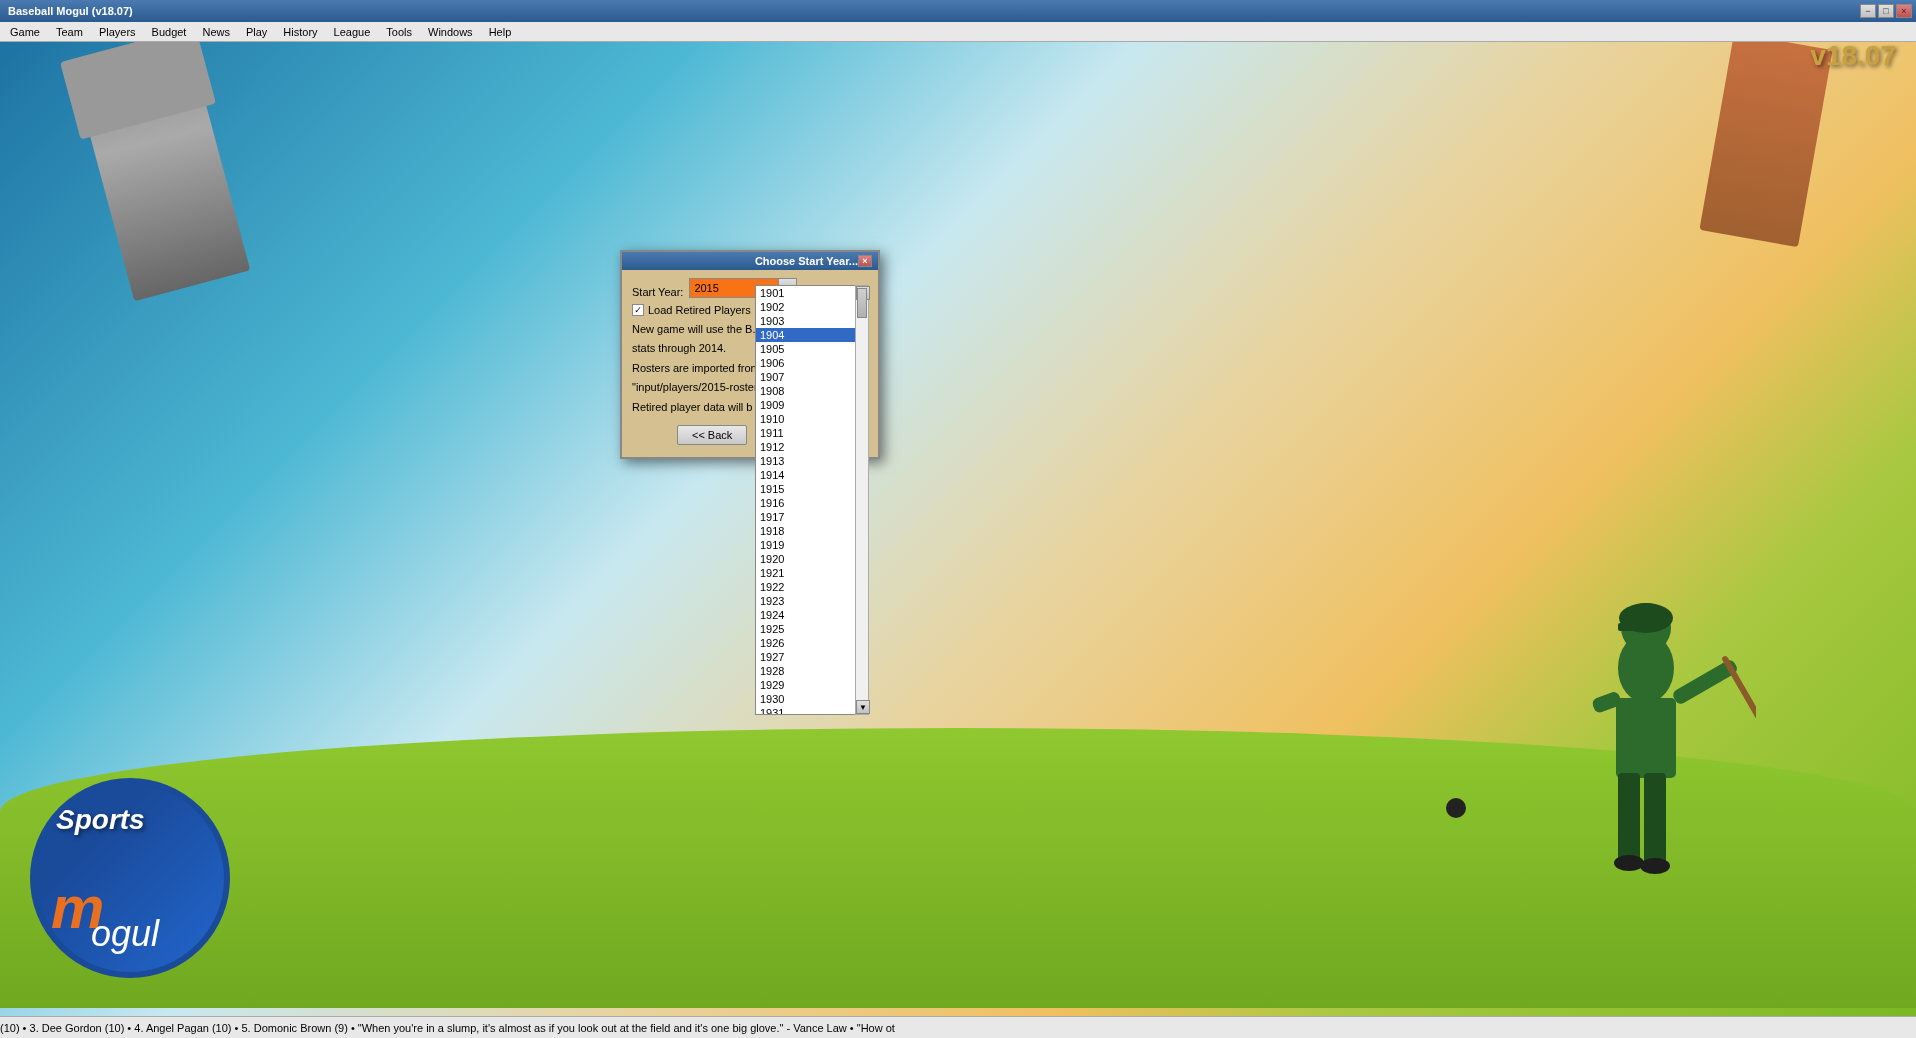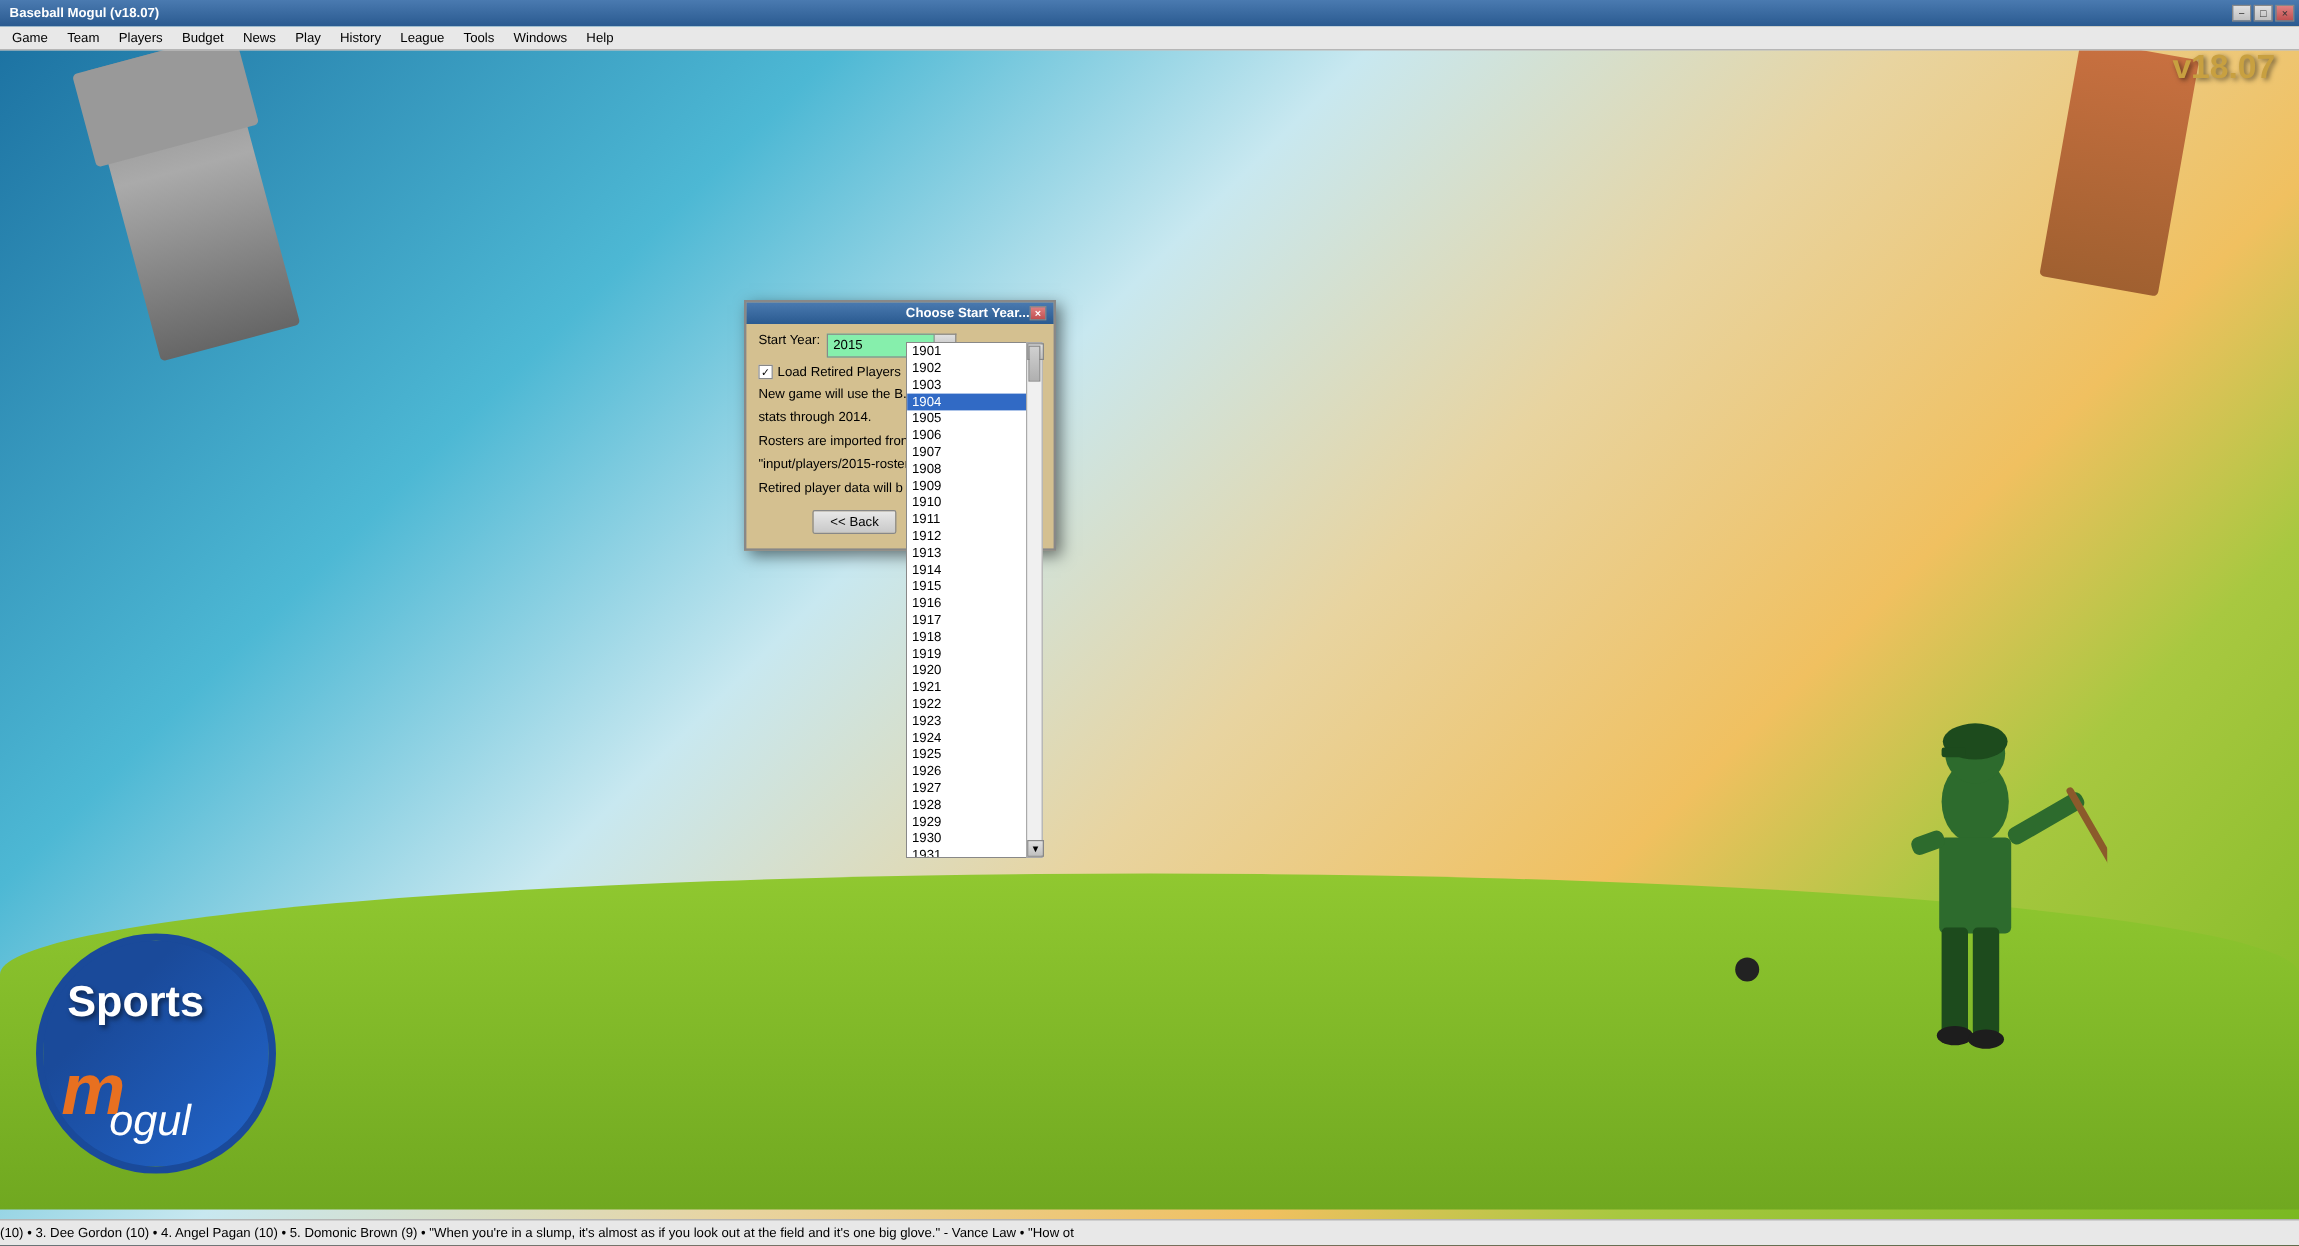--- a/index.html
+++ b/index.html
@@ -84,25 +84,26 @@
       background: linear-gradient(135deg, #1a4a9a 30%, #2266cc 100%);
       border: 6px solid #1a4a9a;
       display: flex;
       align-items: center;
       justify-content: center;
       overflow: hidden;
       position: relative;
     }
     .logo-text-sports {
       position: absolute;
-      top: 30px;
+      top: 20px;
       left: 20px;
-      font-size: 36px;
+      font-size: 28px;
       font-weight: 900;
       color: #fff;
+      font-style: italic;
       text-shadow: 2px 2px 4px rgba(0,0,0,0.5);
     }
     .logo-text-m {
       position: absolute;
       bottom: 30px;
       left: 15px;
       font-size: 60px;
       font-weight: 900;
       color: #e87020;
       font-style: italic;
@@ -220,38 +221,38 @@
       display: flex;
       align-items: center;
       justify-content: center;
       cursor: pointer;
     }
     .dialog-content {
       padding: 8px 10px;
     }
     .field-row {
       display: flex;
-      align-items: flex-start;
+      align-items: flex-end;
       margin-bottom: 6px;
     }
     .field-label {
       font-size: 11px;
       color: #000;
       margin-right: 6px;
       white-space: nowrap;
     }
     .year-select-container {
       position: relative;
       display: flex;
       align-items: center;
     }
     .year-select-display {
       width: 90px;
       height: 20px;
-      background: #86efac;
+      background: #f97316;
       border: 1px solid #888;
       font-size: 11px;
       padding: 0 4px;
       display: flex;
       align-items: center;
     }
     .year-select-arrow {
       width: 18px;
       height: 20px;
       background: linear-gradient(180deg, #e0e0e0, #b0b0b0);

